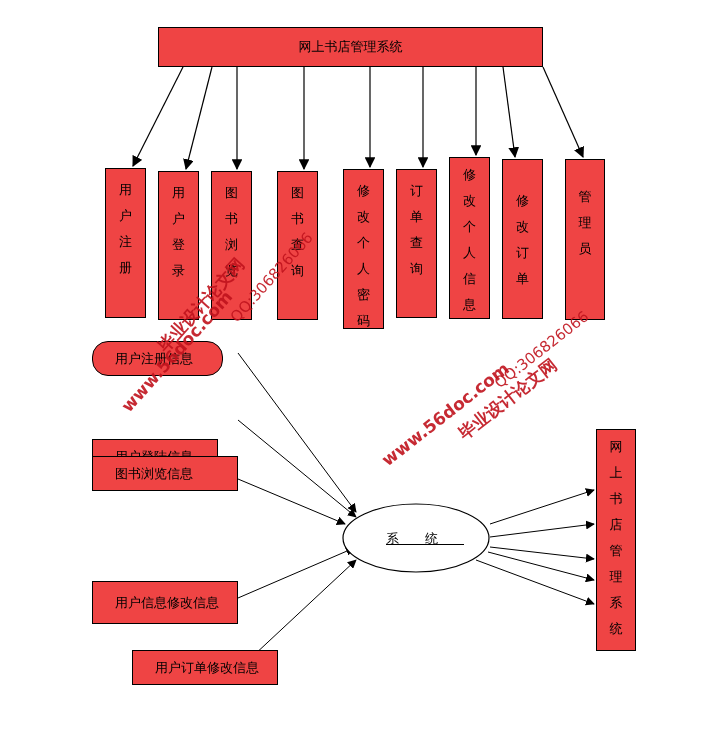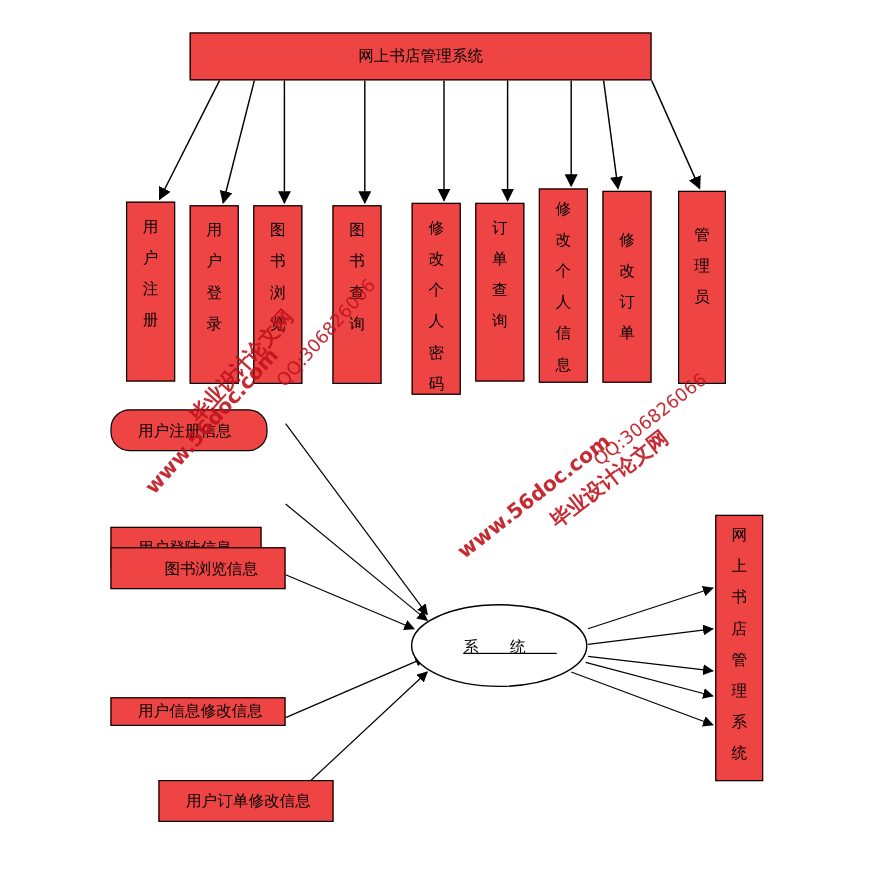--- a/index.html
+++ b/index.html
@@ -118,24 +118,24 @@
     </div>
   </div>
 
 <div id="inputs">
     <div class="box hbox left" style="left: 92px; top: 341px; width: 131px; height: 35px; border-radius: 16px;">
       <span>用户注册信息</span>
     </div>
     <div class="box hbox left" style="left: 92px; top: 409px; width: 126px; height: 35px; margin-top: 30px;">
       <span>用户登陆信息</span>
     </div>
-    <div class="box hbox left" style="left: 92px; top: 456px; width: 146px; height: 35px; justify-content: center;">
+    <div class="box hbox left" style="left: 92px; top: 456px; width: 146px; height: 35px;">
       <span>图书浏览信息</span>
     </div>
-    <div class="box hbox left" style="left: 92px; top: 581px; width: 146px; height: 24px;">
+    <div class="box hbox left" style="left: 92px; top: 581px; width: 146px; height: 43px;">
       <span>用户信息修改信息</span>
     </div>
     <div class="box hbox left" style="left: 92px; top: 650px; width: 146px; height: 35px; margin-left: 40px;">
       <span>用户订单修改信息</span>
     </div>
   </div>
 
 <div class="ellipse-label" style="left:386px; top:530px;">系统</div>
 
 <div class="box vbox" id="output-box" style="left:596px; top:429px; width:40px; height:222px; padding-top:4px;">

